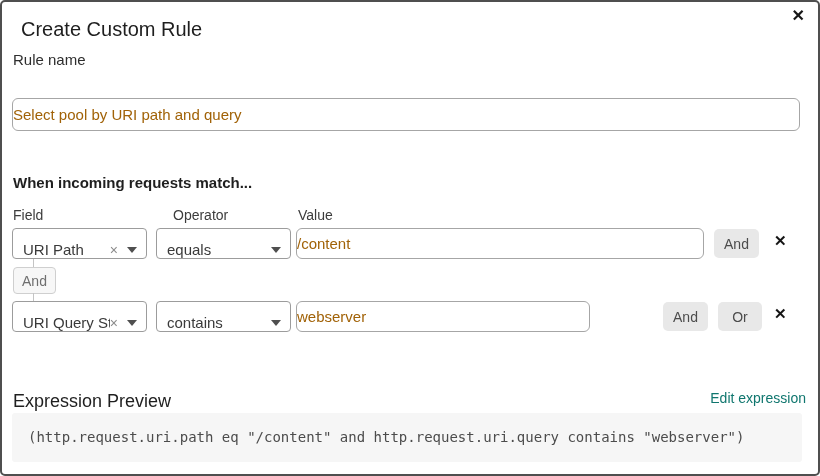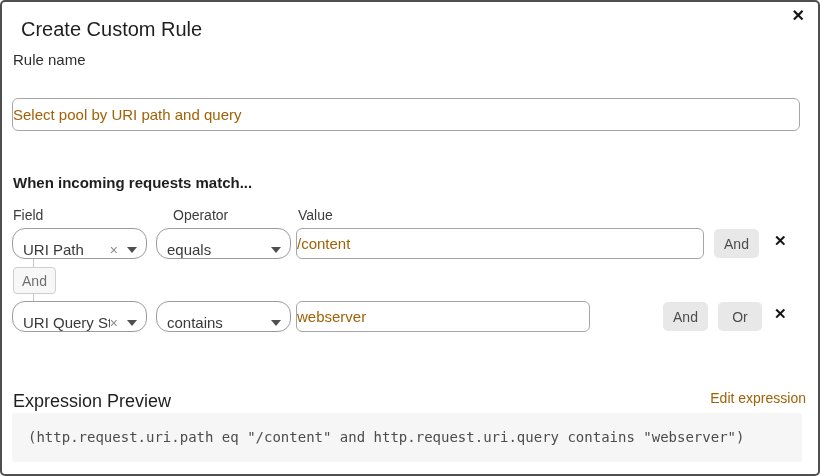--- a/index.html
+++ b/index.html
@@ -64,21 +64,21 @@
 
   .cond-row { position: absolute; left: 0; width: 100%; height: 31px; }
   .row-1 { top: 226px; }
   .row-2 { top: 299px; }
 
   .select {
     position: absolute;
     top: 0;
     height: 31px;
     border: 1px solid #9c9c9c;
-    border-radius: 13px;
+    border-radius: 4px;
     background: #fff;
     display: flex;
     align-items: center;
     padding: 12px 9px 0 10px;
     box-sizing: border-box;
     cursor: pointer;
   }
   .field-sel { left: 10px; width: 135px; }
   .op-sel    { left: 154px; width: 135px; }
   .sel-label {
@@ -128,21 +128,21 @@
     width: 43px; height: 27px;
     background: #f7f7f7;
     border: 1px solid #cfcfcf;
     border-radius: 4px;
     box-sizing: border-box;
     display: flex; align-items: center; justify-content: center;
     font-size: 14px; color: #6f6f6f;
   }
 
   .expr-label { left: 11px; top: 389px; font-size: 18px; color: #1f1f1f; }
-  .expr-edit  { right: 12px; top: 388px; font-size: 14px; color: #a16207; cursor: pointer; text-decoration: none; }
+  .expr-edit  { right: 12px; top: 388px; font-size: 14px; color: #0f766e; cursor: pointer; text-decoration: none; }
   .expr-code {
     left: 10px; top: 411px;
     width: 790px; height: 49px;
     background: #f6f6f6;
     border-radius: 3px;
     box-sizing: border-box;
     padding: 16px 0 0 16px;
     font-family: "DejaVu Sans Mono", monospace;
     font-size: 14px; color: #4c4c4c;
     white-space: nowrap; overflow: hidden;

